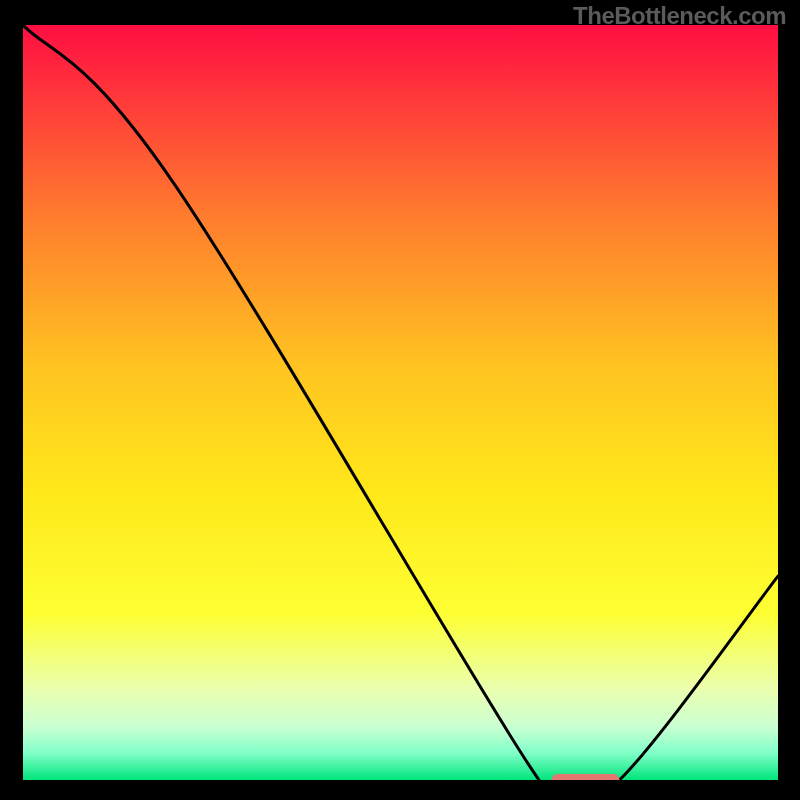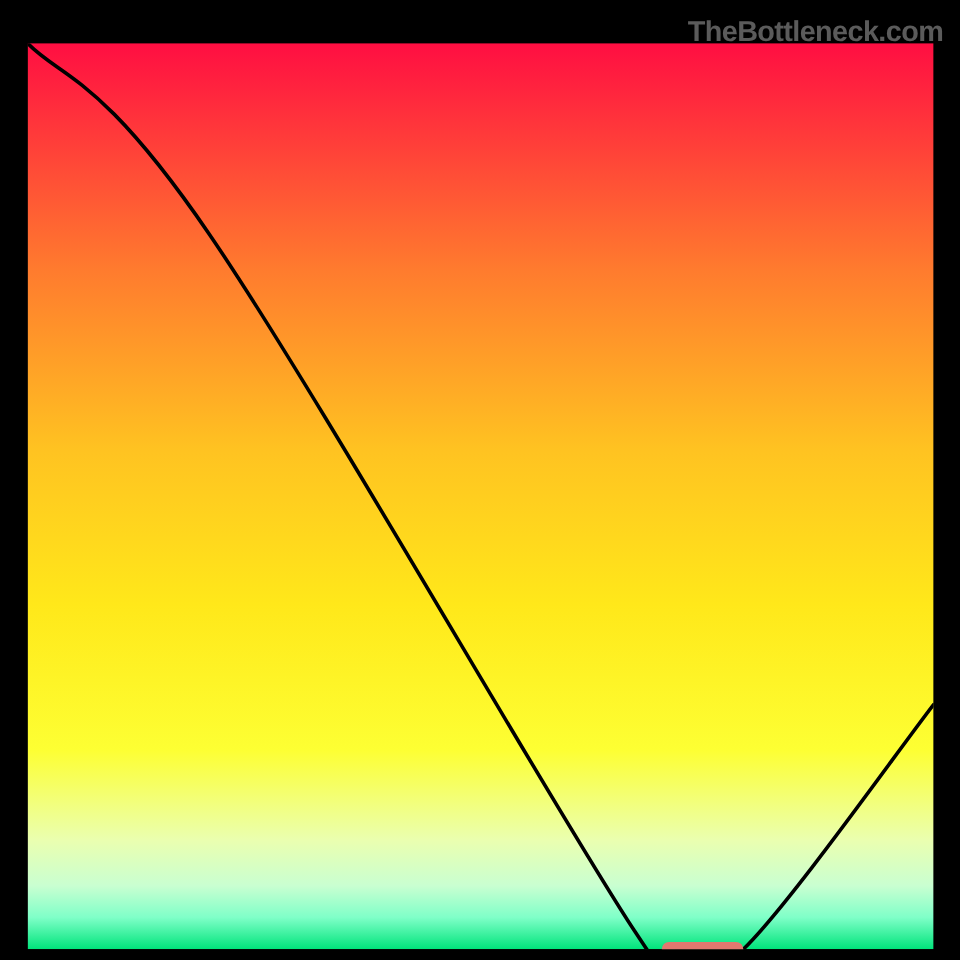--- a/index.html
+++ b/index.html
@@ -9,21 +9,20 @@
     height: 800px;
     background: #000;
     font-family: Arial, Helvetica, sans-serif;
     overflow: hidden;
   }
   .frame {
     position: relative;
     width: 800px;
     height: 596px;
     background: #000;
-    margin-top: 11px;
   }
   .watermark {
     position: absolute;
     top: 2px;
     right: 14px;
     color: #5b5b5b;
     font-size: 24px;
     font-weight: 600;
     letter-spacing: -0.5px;
     z-index: 10;

